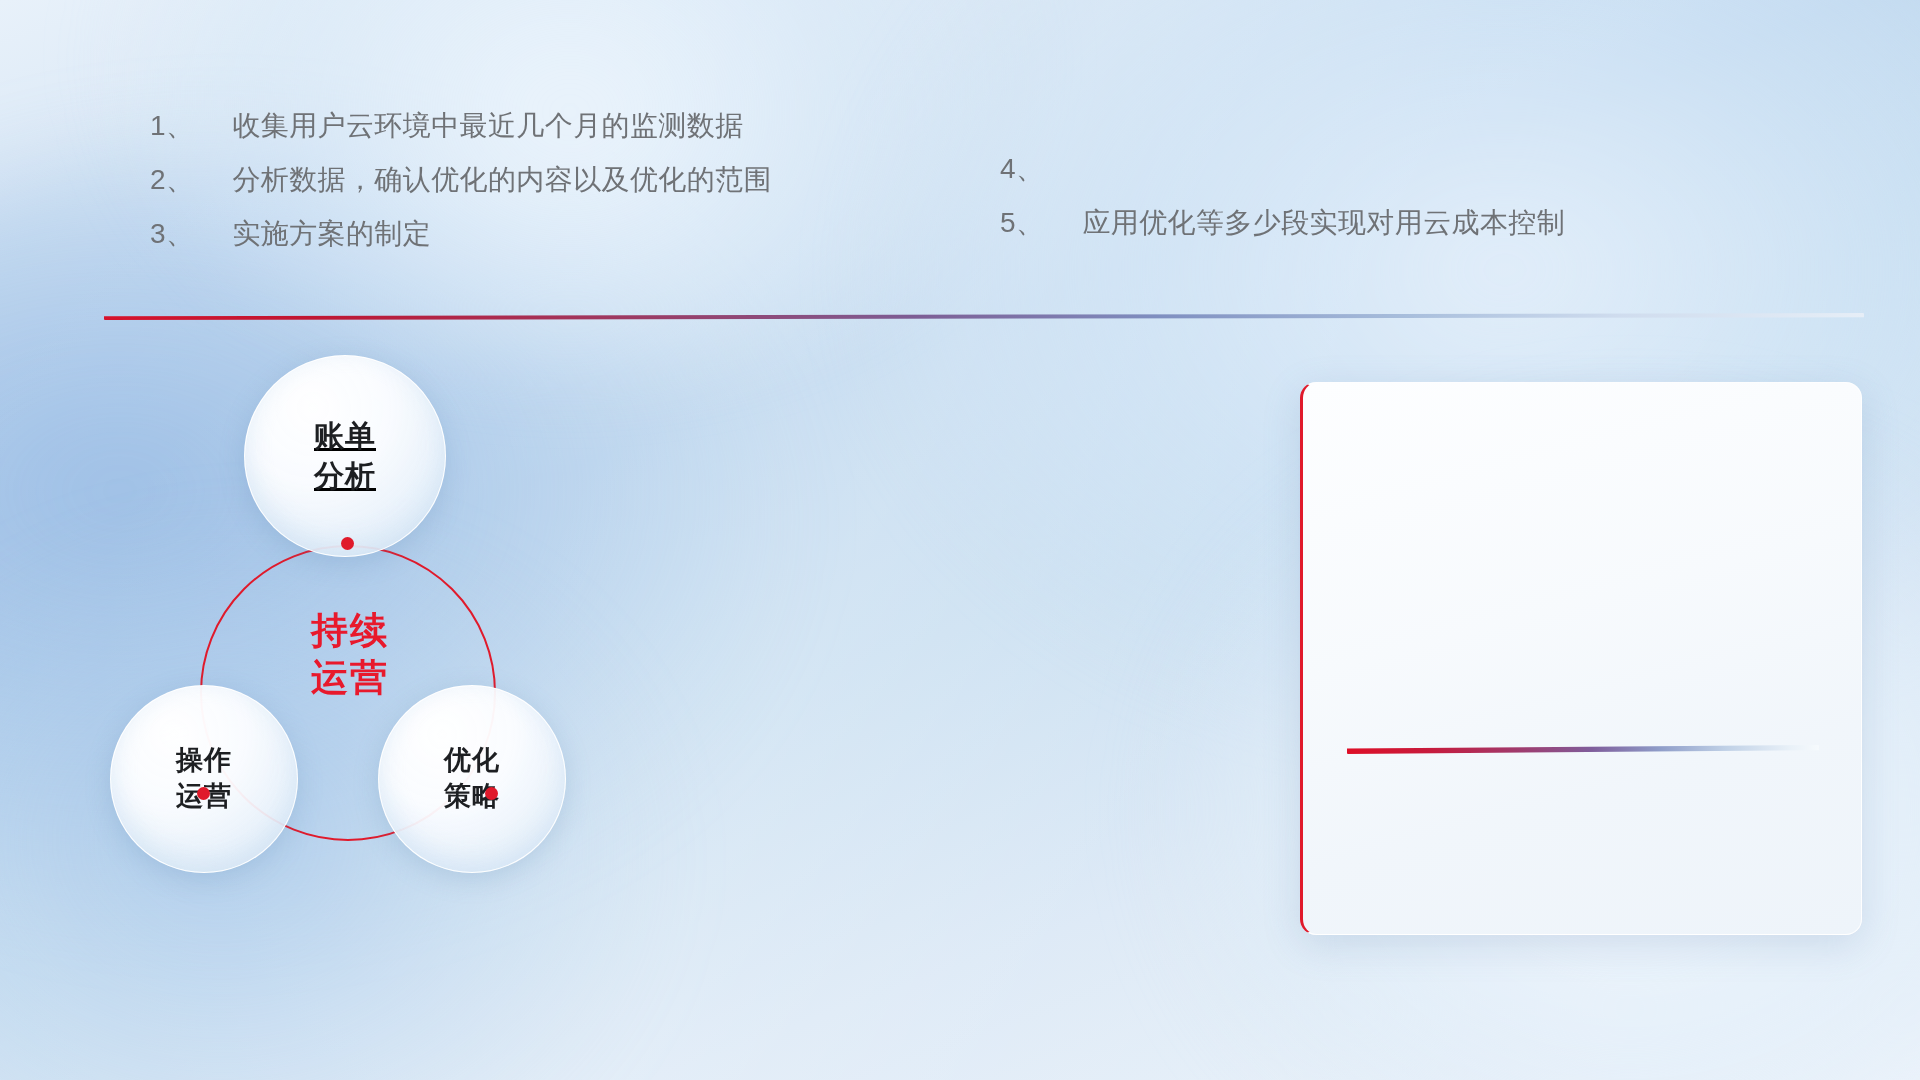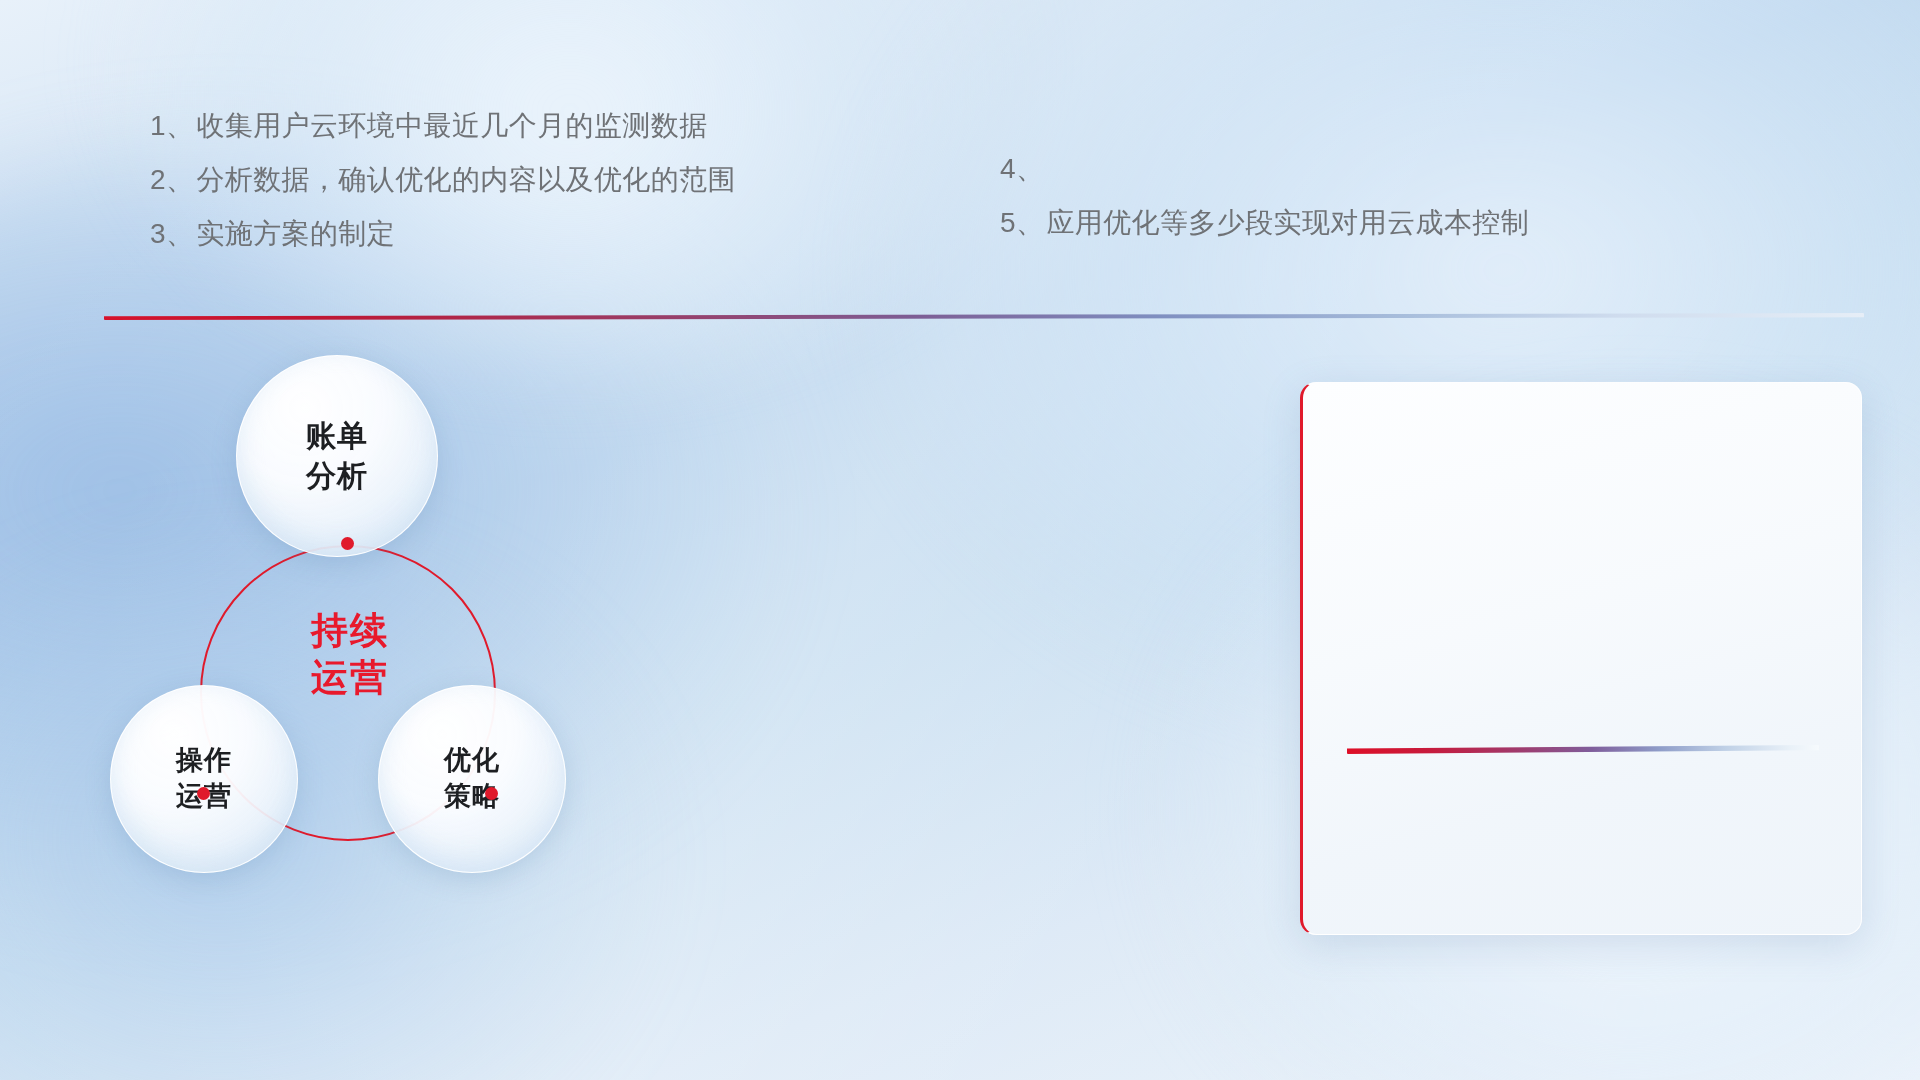--- a/index.html
+++ b/index.html
@@ -101,21 +101,21 @@
     letter-spacing: 0.4px;
     line-height: 1;
     margin-bottom: 26px;
     white-space: nowrap;
   }
   .step-num {
     font-size: 28px;
     color: #6f7276;
     margin-right: 2px;
   }
-  .step-text { font-size: 28px; color: #6f7276; }
+  .step-text { font-size: 28px; color: #6f7276; margin-left: 36px; }
 
   
   .divider {
     position: absolute;
     left: 104px;
     top: 313px;
     width: 1760px;
     height: 7px;
     background: linear-gradient(90deg, #d6122b 0%, #c01632 12%, #9c3a63 30%, #7d5d94 46%, #7f8fc0 60%, #a8bedc 74%, #cfdcee 86%, #e6eef7 100%);
     clip-path: polygon(0 48%, 100% 0, 100% 62%, 0 100%);
@@ -147,22 +147,22 @@
       radial-gradient(circle at 34% 26%, rgba(255,255,255,0.99) 0%, rgba(252,253,255,0.96) 38%, rgba(238,245,252,0.92) 68%, rgba(224,236,248,0.88) 100%);
     border: 1.4px solid rgba(255,255,255,0.95);
     box-shadow: 0 6px 26px rgba(90,130,175,0.22), inset 0 -10px 26px rgba(190,214,238,0.45);
     display: flex;
     flex-direction: column;
     align-items: center;
     justify-content: center;
     text-align: center;
   }
   .bubble-top {
-    left: 136px; top: 0px;
-    width: 200px; height: 200px;
+    left: 144px; top: 0px;
+    width: 200px; height: 200px; text-decoration: underline;
   }
   .bubble-left {
     left: 10px; top: 330px;
     width: 186px; height: 186px;
   }
   .bubble-right {
     left: 278px; top: 330px;
     width: 186px; height: 186px; text-align: right;
   }
   .bubble-label {

